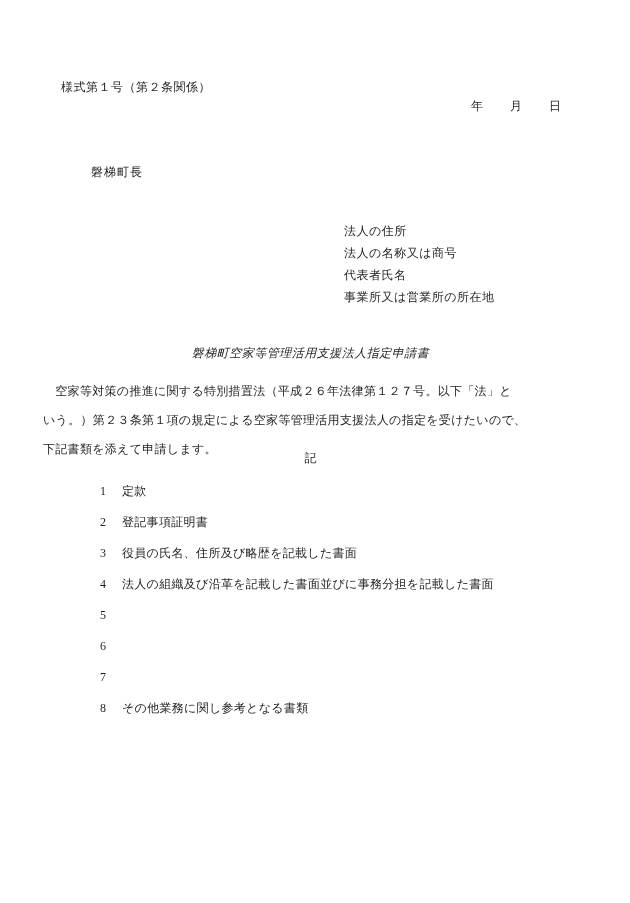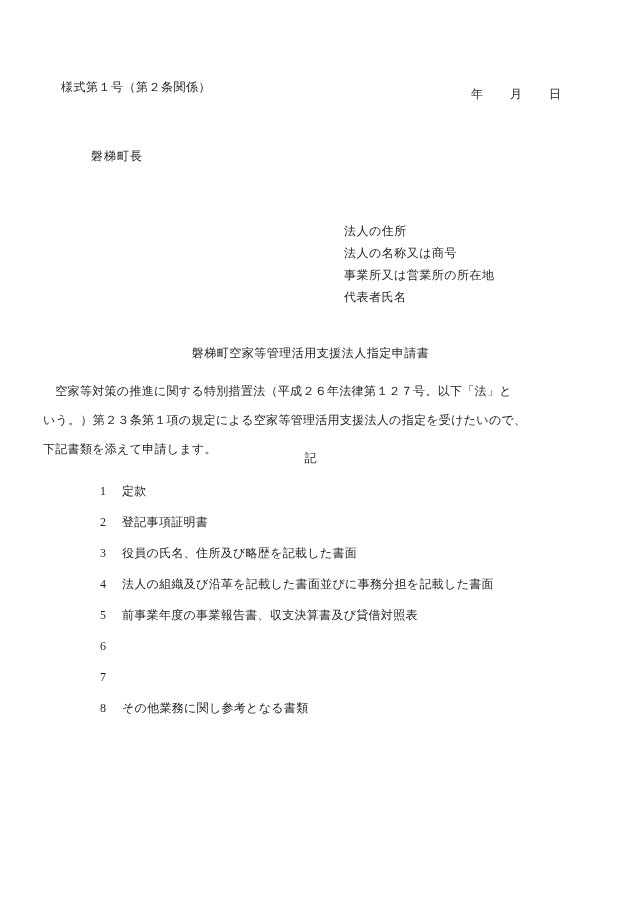--- a/index.html
+++ b/index.html
@@ -19,43 +19,44 @@
   }
   .abs { position: absolute; }
 
   .form-number {
     left: 61px;
     top: 79px;
     letter-spacing: 0.5px;
   }
   .date-line {
     left: 471px;
-    top: 86px;
+    top: 98px;
     letter-spacing: 1px;
   }
   .addressee {
     left: 91px;
-    top: 148px;
+    top: 164px;
     letter-spacing: 1px;
   }
   .applicant-block {
     left: 344px;
     top: 220px;
   }
   .applicant-field {
     line-height: 22px;
     letter-spacing: 0.5px;
     white-space: nowrap;
   }
   .doc-title {
     left: 43px;
     width: 535px;
     top: 345px;
     text-align: center;
     letter-spacing: 0.5px;
+    font-style: italic;
   }
   .body-text {
     left: 43px;
     top: 377px;
     width: 537px;
     line-height: 29px;
     white-space: pre-line;
     text-align: justify;
     letter-spacing: 0.3px;
   }
@@ -95,23 +96,23 @@
   <div class="abs date-line">年　　月　　日</div>
 
   <div class="abs addressee">磐梯町長</div>
 
   <div class="abs applicant-block">
 
       <div class="applicant-field">法人の住所</div>
 
       <div class="applicant-field">法人の名称又は商号</div>
 
+      <div class="applicant-field">代表者氏名</div>
+
       <div class="applicant-field">事業所又は営業所の所在地</div>
-
-      <div class="applicant-field">代表者氏名</div>
 
     </div>
 
   <div class="abs doc-title">磐梯町空家等管理活用支援法人指定申請書</div>
 
   <div class="abs body-text">　空家等対策の推進に関する特別措置法（平成２６年法律第１２７号。以下「法」と
 いう。）第２３条第１項の規定による空家等管理活用支援法人の指定を受けたいので、
 下記書類を添えて申請します。</div>
 
   <div class="abs record-heading">記</div>
@@ -133,21 +134,20 @@
         <span class="att-text">役員の氏名、住所及び略歴を記載した書面</span>
       </div>
 
       <div class="att-item">
         <span class="att-num">4</span>
         <span class="att-text">法人の組織及び沿革を記載した書面並びに事務分担を記載した書面</span>
       </div>
 
       <div class="att-item">
         <span class="att-num">5</span>
-        <span class="att-text">前事業年度の事業報告書、収支決算書及び貸借対照表</span>
       </div>
 
       <div class="att-item">
         <span class="att-num">6</span>
       </div>
 
       <div class="att-item">
         <span class="att-num">7</span>
       </div>
 

